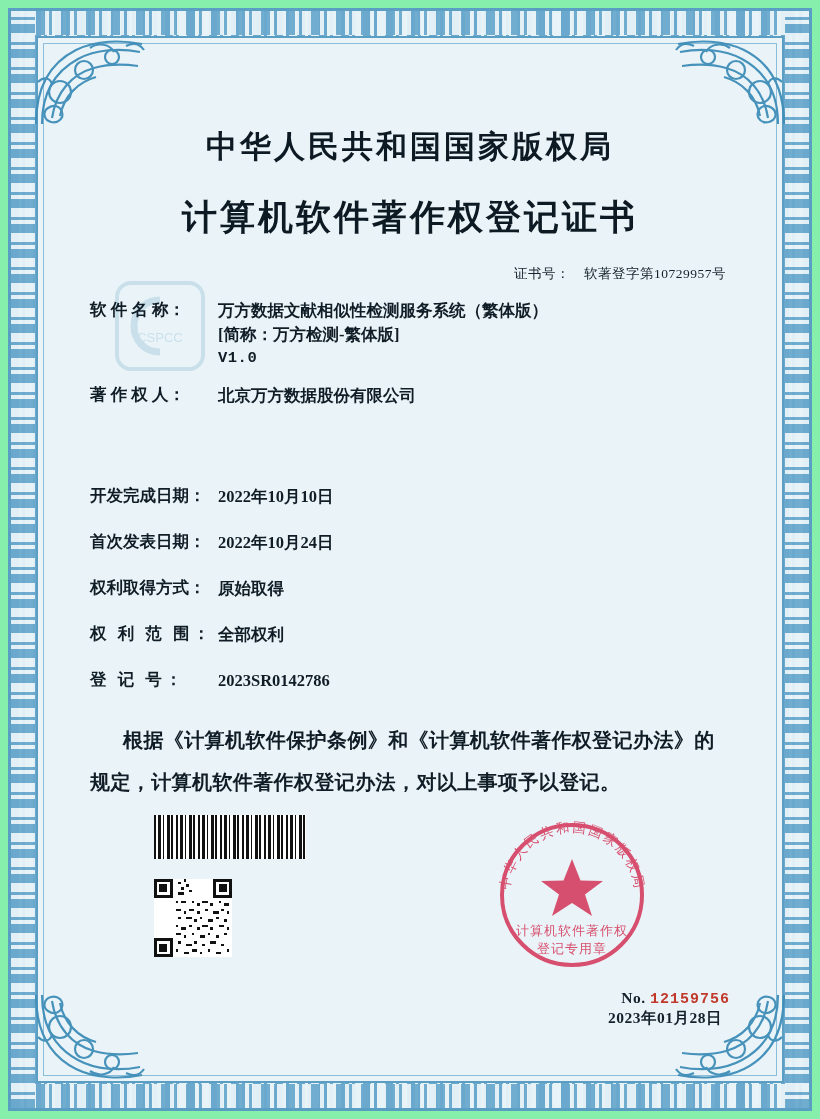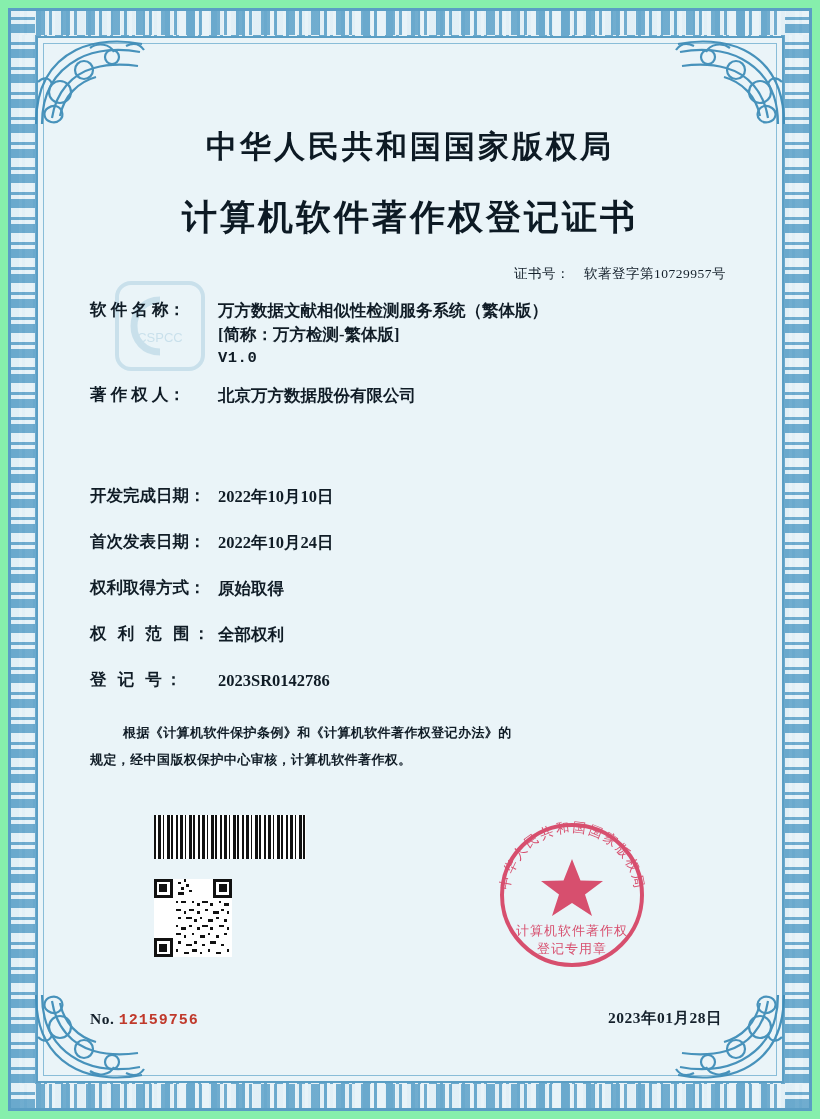--- a/index.html
+++ b/index.html
@@ -150,21 +150,21 @@
   }
   .field-value .line2,
   .field-value .line3 { display:block; }
   .field-value .ver { font-family: "Liberation Mono", monospace; font-size: 15.5px; letter-spacing:.5px;}
 
   .gap-block { height: 46px; }
   .fields-lower .field-row { margin-bottom: 22px; }
 
   .paragraph {
     margin-top: 26px;
-    font-size: 13px;
+    font-size: 20px;
     font-weight: bold;
     line-height: 2.1;
     letter-spacing: .4px;
     color: #101c26;
   }
   .paragraph .indent { display:inline-block; width: 33px; }
 
   
   .watermark {
     position: absolute;
@@ -212,20 +212,21 @@
   .footer {
     position: absolute;
     left: 46px;
     right: 46px;
     bottom: 46px;
     display: flex;
     justify-content: space-between;
     align-items: flex-end;
     font-size: 15.5px;
     font-weight: bold;
+    flex-direction: column;
   }
   .serial {
     font-family: "Liberation Serif", serif;
     letter-spacing: .5px;
   }
   .serial .num {
     color: #c0392b;
     font-family: "Liberation Mono", monospace;
     font-size: 15px;
     letter-spacing: 1px;
@@ -370,21 +371,21 @@
         <div class="field-value">全部权利</div>
       </div>
       <div class="field-row">
         <div class="field-label sp3">登 记 号：</div>
         <div class="field-value">2023SR0142786</div>
       </div>
     </div>
 
     <div class="paragraph">
       <span class="indent"></span><span>根据《计算机软件保护条例》和《计算机软件著作权登记办法》的</span><br>
-      <span>规定，经中国版权保护中心审核，计算机软件著作权。</span>
+      <span>规定，计算机软件著作权登记办法，对以上事项予以登记。</span>
     </div>
 
     <div class="codes">
       <div class="barcode"></div>
       <div class="qr">
         <svg viewBox="0 0 29 29" shape-rendering="crispEdges">
           <rect width="29" height="29" fill="#fff"></rect>
           <g fill="#111">
             <rect x="0" y="0" width="7" height="1"></rect>
               <rect x="0" y="6" width="7" height="1"></rect>

